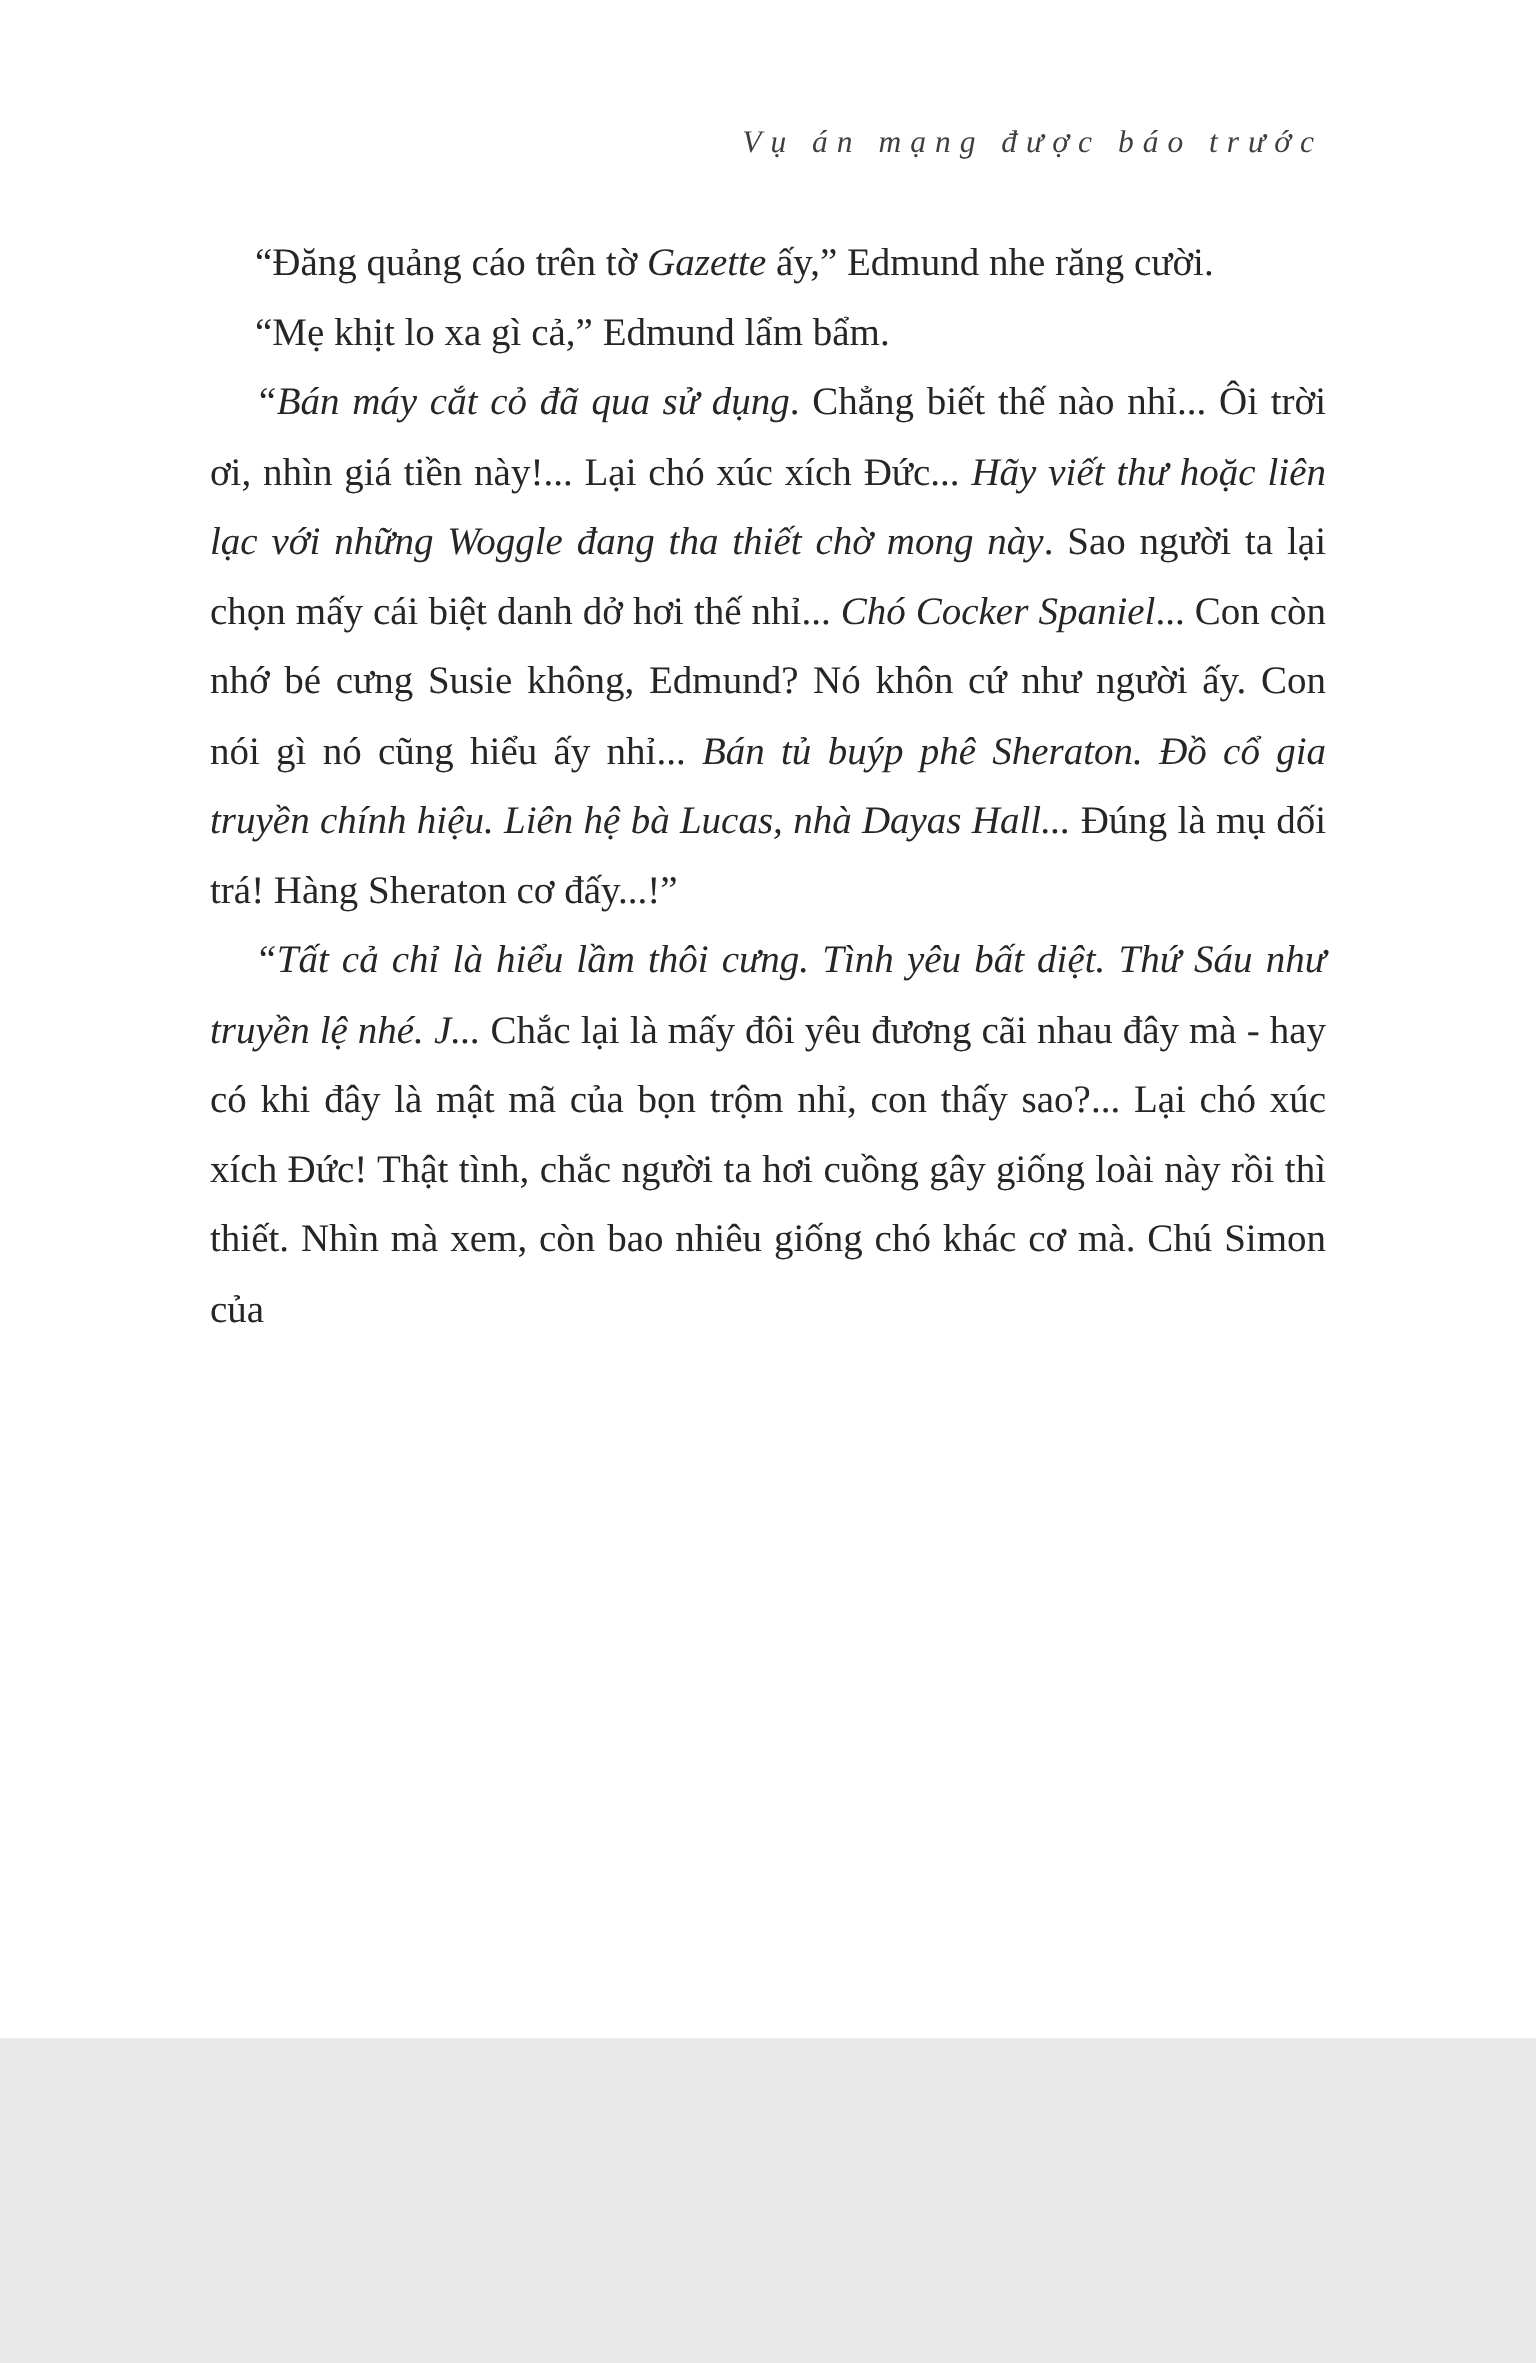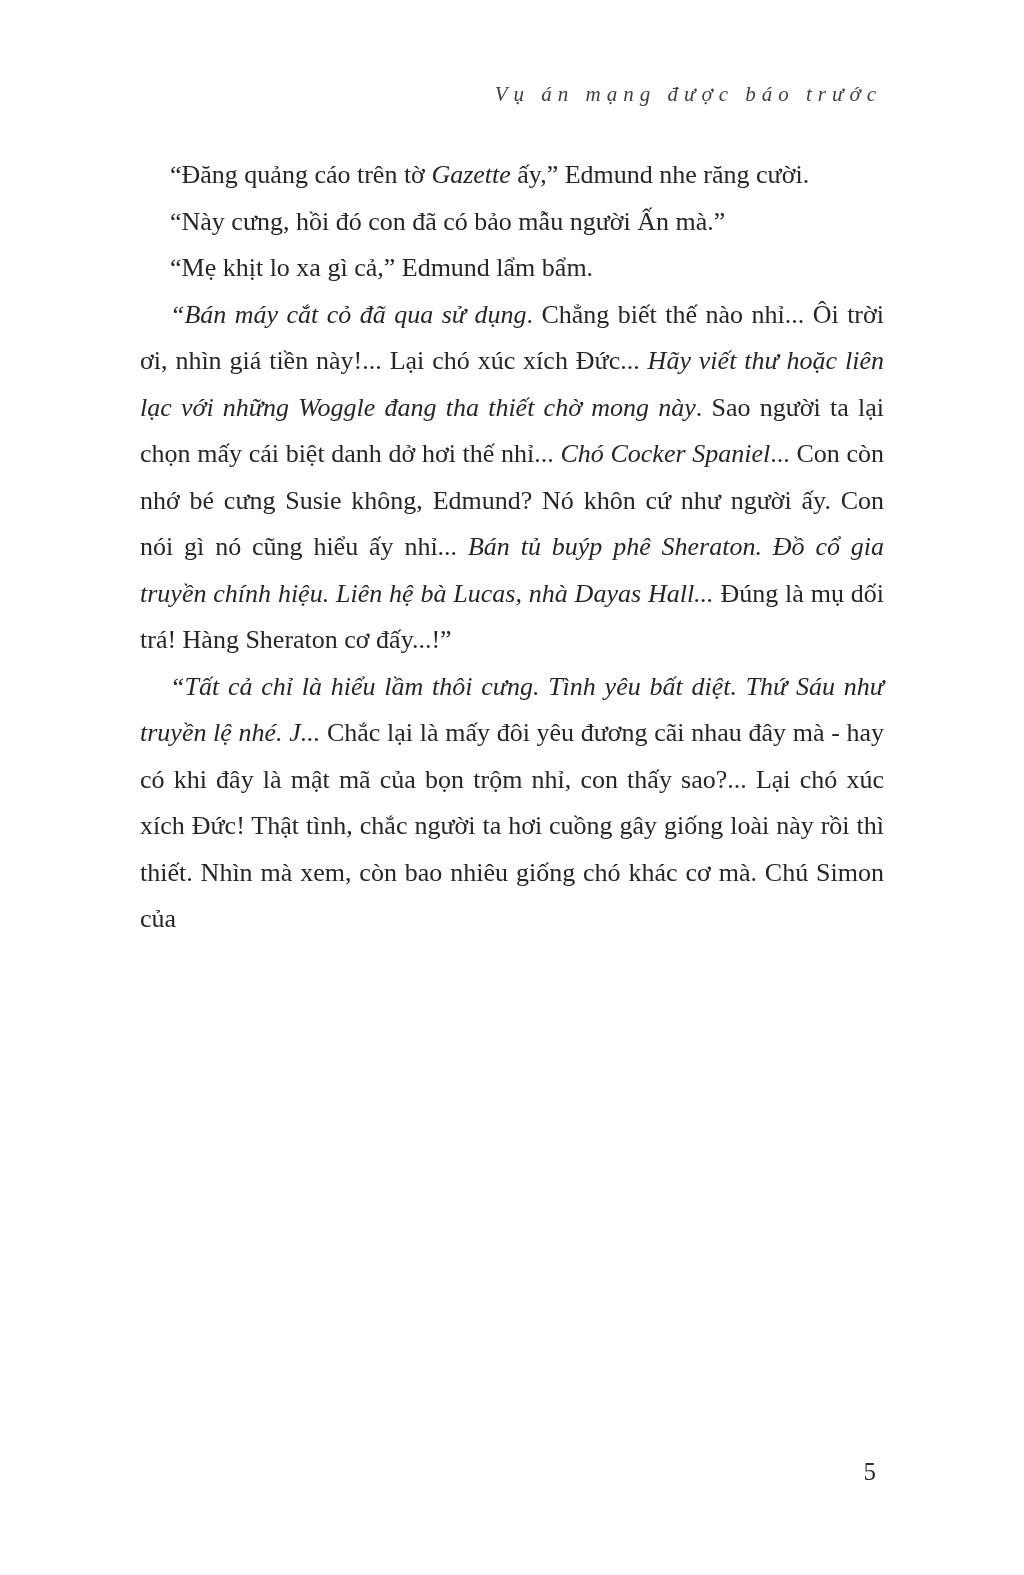--- a/index.html
+++ b/index.html
@@ -3,21 +3,21 @@
 <meta charset="utf-8">
 <style>
   html, body {
     margin: 0;
     padding: 0;
     background: #e8e8e8;
   }
   .page {
     position: relative;
     width: 1024px;
-    height: 1575px;
+    height: 1359px;
     margin: 0 auto;
     background: #ffffff;
     font-family: "Liberation Serif", "DejaVu Serif", serif;
     color: #262626;
     overflow: hidden;
   }
   .running-header {
     position: absolute;
     top: 82px;
     left: 140px;
@@ -59,21 +59,20 @@
 </head>
 <body>
 
 <div class="page">
   <header class="running-header">
     <span>Vụ án mạng được báo trước</span>
   </header>
 
   <main class="body-text">
       <p><span>“Đăng quảng cáo trên tờ </span><i>Gazette</i><span> ấy,” Edmund nhe răng cười.</span></p>
-      <p><span>“Này cưng, hồi đó con đã có bảo mẫu người Ấn mà.”</span></p>
       <p><span>“Mẹ khịt lo xa gì cả,” Edmund lẩm bẩm.</span></p>
       <p><i>“Bán máy cắt cỏ đã qua sử dụng</i><span>. Chẳng biết thế nào nhỉ... Ôi trời ơi, nhìn giá tiền này!... Lại chó xúc xích Đức... </span><i>Hãy viết thư hoặc liên lạc với những Woggle đang tha thiết chờ mong này</i><span>. Sao người ta lại chọn mấy cái biệt danh dở hơi thế nhỉ... </span><i>Chó Cocker Spaniel</i><span>... Con còn nhớ bé cưng Susie không, Edmund? Nó khôn cứ như người ấy. Con nói gì nó cũng hiểu ấy nhỉ... </span><i>Bán tủ buýp phê Sheraton. Đồ cổ gia truyền chính hiệu. Liên hệ bà Lucas, nhà Dayas Hall...</i><span> Đúng là mụ dối trá! Hàng Sheraton cơ đấy...!”</span></p>
       <p><i>“Tất cả chỉ là hiểu lầm thôi cưng. Tình yêu bất diệt. Thứ Sáu như truyền lệ nhé. J...</i><span> Chắc lại là mấy đôi yêu đương cãi nhau đây mà - hay có khi đây là mật mã của bọn trộm nhỉ, con thấy sao?... Lại chó xúc xích Đức! Thật tình, chắc người ta hơi cuồng gây giống loài này rồi thì thiết. Nhìn mà xem, còn bao nhiêu giống chó khác cơ mà. Chú Simon của</span></p>
     </main>
 
   <footer>
     <div class="page-number">5</div>
   </footer>
 </div>
 

